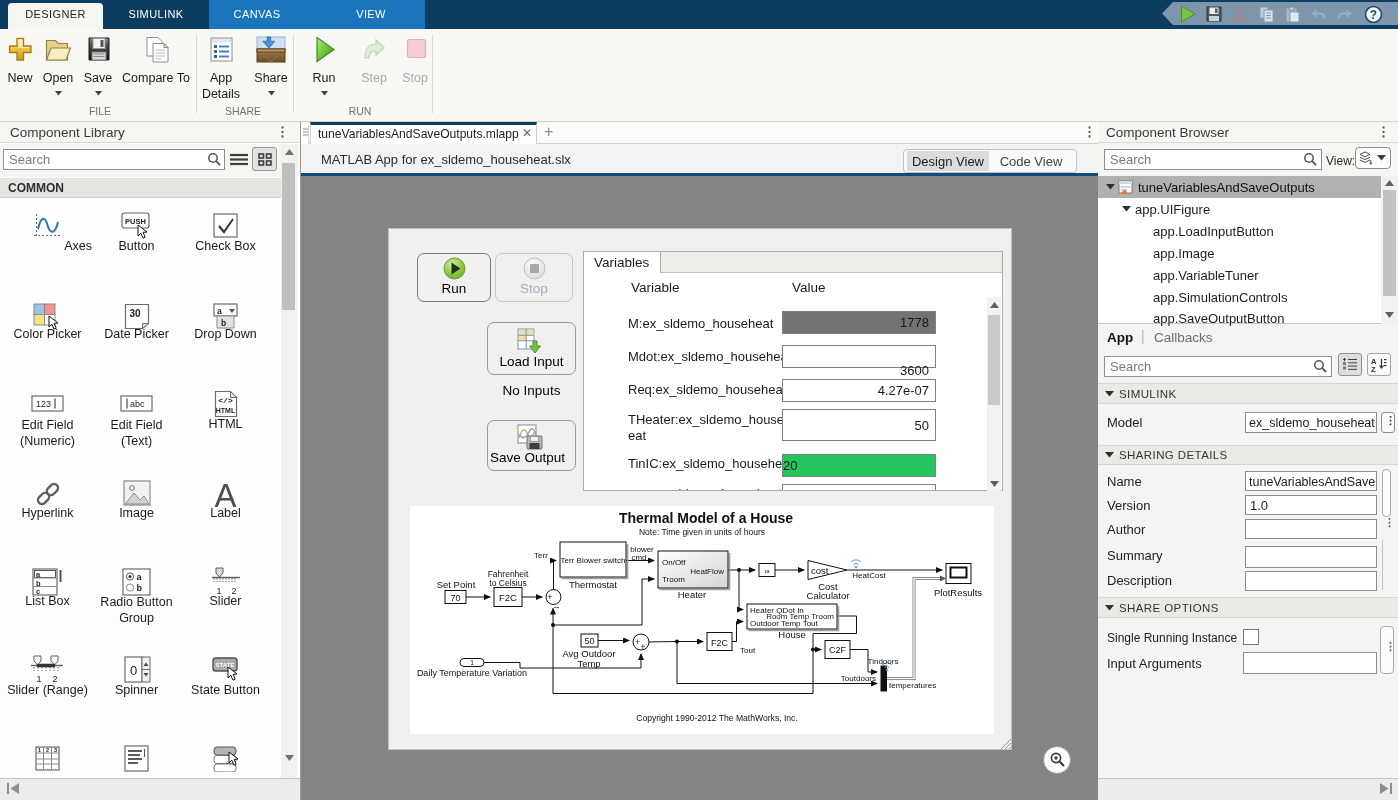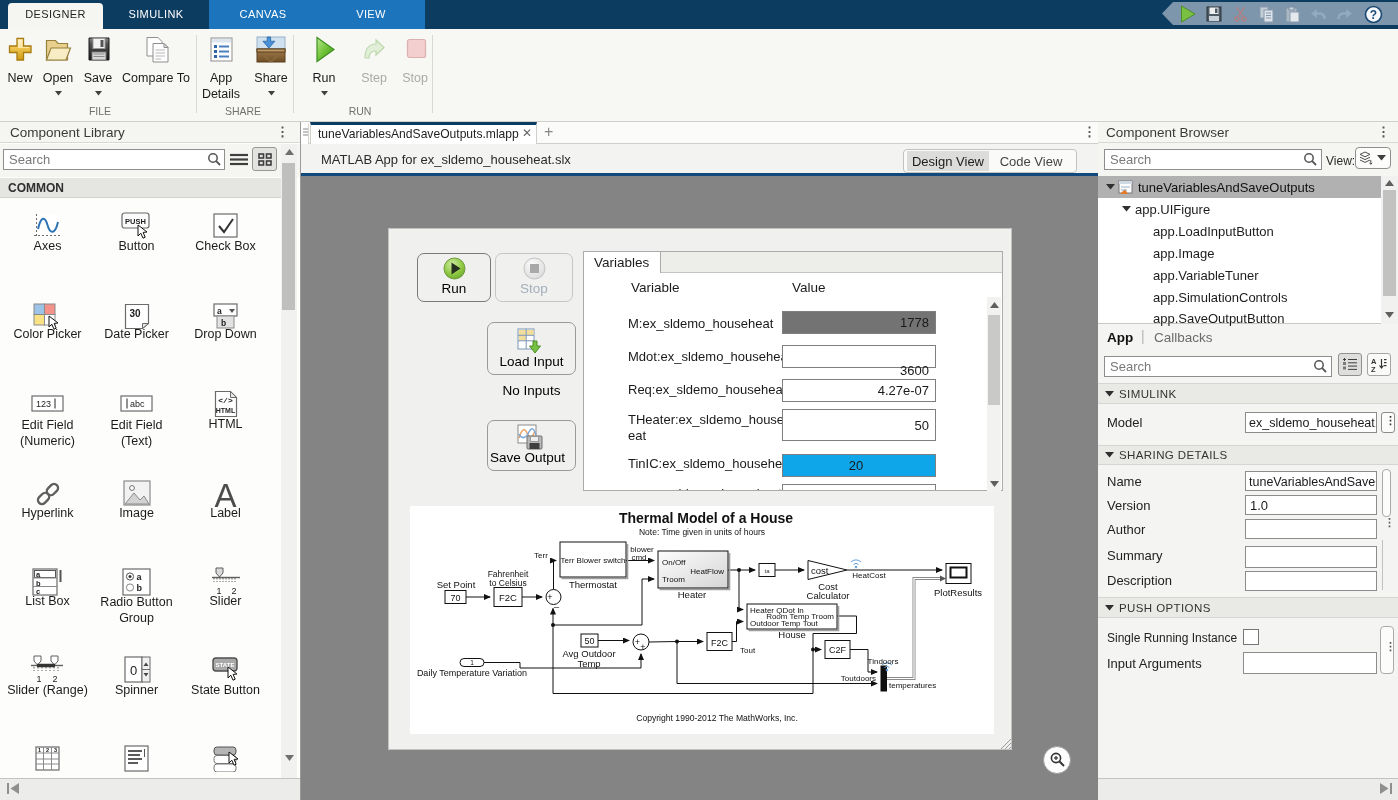--- a/index.html
+++ b/index.html
@@ -10,21 +10,21 @@
   svg { display:block; }
 </style>
 </head>
 <body>
 
 <div class="abs" id="topbar" style="left:0;top:0;width:1398px;height:29px;background:#0d3c61;">
   <div class="abs" style="left:209px;top:0;width:216px;height:29px;background:#1b74bc;"></div>
   <div class="abs" style="left:8px;top:3px;width:95px;height:26px;background:#f5f5f2;border-radius:4px 4px 0 0;"></div>
   <div class="abs ctr" style="left:8px;top:8px;width:95px;font-size:11px;color:#252525;letter-spacing:.4px;">DESIGNER</div>
   <div class="abs ctr" style="left:103px;top:8px;width:106px;font-size:11px;color:#fff;letter-spacing:.4px;">SIMULINK</div>
-  <div class="abs ctr" style="left:209px;top:8px;width:108px;font-size:11px;color:#fff;letter-spacing:.4px;">CANVAS</div>
+  <div class="abs ctr" style="left:203px;top:8px;width:108px;font-size:11px;color:#fff;letter-spacing:.4px;">CANVAS</div>
   <div class="abs ctr" style="left:317px;top:8px;width:108px;font-size:11px;color:#fff;letter-spacing:.4px;">VIEW</div>
 
   <div class="abs" style="left:1162px;top:2px;width:236px;height:23px;background:#7e96ac;clip-path:polygon(0 50%,11px 0,100% 0,100% 100%,11px 100%);"></div>
   <div class="abs" id="qat-icons" style="left:1178px;top:4px;width:220px;height:21px;">
     <svg class="abs" style="left:2px;top:1px;" width="16" height="18" viewBox="0 0 16 18">
         <path d="M1.5 1L15 9L1.5 17z" fill="#7ac143" stroke="#4e8f22"></path>
       </svg>
     <svg class="abs" style="left:28px;top:2px;" width="16" height="16" viewBox="0 0 16 16">
       <rect x="1" y="1" width="14" height="14" fill="#4e5a64" stroke="#2c343c"></rect>
       <rect x="3.5" y="1.5" width="9" height="6.5" fill="#eee"></rect>
@@ -221,21 +221,21 @@
 
   <div id="lp-icons" style="font-size:12.5px;color:#1b1b1b;">
     <svg class="abs" style="left:34px;top:92px;" width="27" height="23" viewBox="0 0 27 23">
       <rect x="1" y="1" width="25" height="21" fill="#fff" stroke="#fff"></rect>
       <g stroke="#6b6b6b">
           <line x1="2.5" y1="0" x2="2.5" y2="22" stroke-dasharray="2 2"></line>
           <line x1="0" y1="21.5" x2="26" y2="21.5" stroke-dasharray="2 2"></line>
         </g>
       <path d="M4 15 C7 2 11 2 13.5 11 S 21 21 24 8" fill="none" stroke="#2e74b5" stroke-width="2"></path>
     </svg>
-    <div class="abs ctr" style="left:3px;top:117px;width:89px;">Axes</div>
+    <div class="abs ctr" style="left:3px;top:117px;width:89px;text-align:right;">Axes</div>
     <svg class="abs" style="left:121px;top:90px;" width="32" height="28" viewBox="0 0 32 28">
       <rect x="1" y="1" width="27" height="15" rx="2.5" fill="#fbfbfb" stroke="#6b6b6b" stroke-width="1.2"></rect>
       <text x="14.5" y="12" text-anchor="middle" font-size="7.5" font-weight="bold" font-family="Liberation Sans" fill="#222">PUSH</text>
       <path d="M17 13v11l2.8-2.8 2.2 5 2.2-1-2.1-4.8 3.9-.4z" fill="#fff" stroke="#111"></path>
     </svg>
     <div class="abs ctr" style="left:92px;top:117px;width:89px;">Button</div>
     <svg class="abs" style="left:213px;top:91px;" width="25" height="25" viewBox="0 0 25 25">
       <rect x="1" y="1" width="23" height="23" fill="#fff" stroke="#6b6b6b" stroke-width="1.2"></rect>
       <path d="M6 13l5 6 9-13" fill="none" stroke="#333" stroke-width="2"></path>
     </svg>
@@ -484,21 +484,21 @@
       <div class="abs" id="vartable" style="left:198px;top:44px;width:400px;height:217px;overflow:hidden;">
         <div class="abs" style="left:41px;top:43px;width:155px;font-size:13px;">M:ex_sldemo_househeat</div>
         <div class="abs" style="left:195px;top:38px;width:154px;height:23px;background:#737373;border:1px solid #7f7f7f;font-size:13px;text-align:right;padding:3px 6px 0 0;">1778</div>
         <div class="abs" style="left:41px;top:76px;width:160px;font-size:13px;">Mdot:ex_sldemo_househeat</div>
         <div class="abs" style="left:195px;top:72px;width:154px;height:23px;background:#fff;border:1px solid #7f7f7f;font-size:13px;text-align:right;padding:17px 6px 0 0;">3600</div>
         <div class="abs" style="left:41px;top:109px;width:160px;font-size:13px;">Req:ex_sldemo_househeat</div>
         <div class="abs" style="left:195px;top:106px;width:154px;height:23px;background:#fff;border:1px solid #7f7f7f;font-size:13px;text-align:right;padding:3px 6px 0 0;">4.27e-07</div>
         <div class="abs" style="left:41px;top:139px;width:160px;font-size:13px;line-height:16px;">THeater:ex_sldemo_househ eat</div>
         <div class="abs" style="left:195px;top:136px;width:154px;height:32px;background:#fff;border:1px solid #7f7f7f;font-size:13px;text-align:right;padding:8px 6px 0 0;">50</div>
         <div class="abs" style="left:41px;top:183px;width:160px;font-size:13px;">TinIC:ex_sldemo_househeat</div>
-        <div class="abs" style="left:195px;top:181px;width:154px;height:23px;background:#0ea5e9;border:1px solid #7f7f7f;font-size:13px;text-align:center;padding:3px 6px 0 0;">20</div>
+        <div class="abs" style="left:195px;top:181px;width:154px;height:23px;background:#22c55e;border:1px solid #7f7f7f;font-size:13px;text-align:left;padding:3px 6px 0 0;">20</div>
         <div class="abs" style="left:41px;top:213px;width:160px;font-size:13px;">xxx:ex_sldemo_househeat</div>
         <div class="abs" style="left:195px;top:211px;width:154px;height:23px;background:#fff;border:1px solid #7f7f7f;font-size:13px;text-align:right;padding:3px 6px 0 0;">1995</div>
       </div>
 
       <div class="abs" style="left:598px;top:68px;width:14px;height:194px;background:#f2f2f0;"></div>
       <svg class="abs" style="left:601px;top:73px;" width="9" height="6">
           <path d="M0 6L4.5 0L9 6z" fill="#5f5f5f"></path>
         </svg>
       <div class="abs" style="left:599px;top:86px;width:12px;height:90px;background:#c9c9c7;"></div>
       <svg class="abs" style="left:601px;top:252px;" width="9" height="6">
@@ -803,21 +803,21 @@
   <div class="abs" style="left:147px;top:449px;width:132px;height:20px;background:#fff;border:1px solid #8c8c8c;"></div>
 
   <div class="abs" style="left:284px;top:347px;width:9px;height:48px;background:#fcfcfa;border:1px solid #aaa;border-radius:4px;"></div>
   <div class="abs" style="left:286px;top:394px;font-size:11px;color:#555;font-weight:bold;">⋮</div>
   <div class="abs" style="left:284px;top:418px;width:1px;height:50px;background:#c2c2c0;"></div>
 
   <div class="abs" style="left:0;top:475px;width:300px;height:21px;background:#e9e9e6;border-top:1px solid #d5d5d2;border-bottom:1px solid #d5d5d2;"></div>
   <svg class="abs" style="left:7px;top:483px;" width="9" height="6">
         <path d="M0 0h9L4.5 5.5z" fill="#2f2f2f"></path>
       </svg>
-  <div class="abs" style="left:21px;top:480px;font-size:11.5px;color:#333;letter-spacing:.4px;">PUSH OPTIONS</div>
+  <div class="abs" style="left:21px;top:480px;font-size:11.5px;color:#333;letter-spacing:.4px;">SHARE OPTIONS</div>
   <div class="abs" style="left:9px;top:509px;font-size:12px;color:#222;">Single Running Instance</div>
   <div class="abs" style="left:145px;top:507px;width:16px;height:16px;background:#fff;border:1px solid #767676;"></div>
   <div class="abs" style="left:9px;top:534px;font-size:13px;color:#222;">Input Arguments</div>
   <div class="abs" style="left:145px;top:530px;width:134px;height:22px;background:#fff;border:1px solid #8c8c8c;"></div>
   <div class="abs" style="left:282px;top:504px;width:14px;height:48px;background:#fcfcfa;border:1px solid #aaa;border-radius:4px;"></div>
   <div class="abs" style="left:287px;top:518px;font-size:11px;color:#555;font-weight:bold;">⋮</div>
 
   <div class="abs" style="left:0;top:656px;width:300px;height:22px;background:#ececea;border-top:1px solid #c3c3c0;"></div>
   <svg class="abs" style="left:282px;top:661px;" width="12" height="11" viewBox="0 0 12 11">
         <rect x="10" y="0" width="2" height="11" fill="#8f8f8f"></rect>

